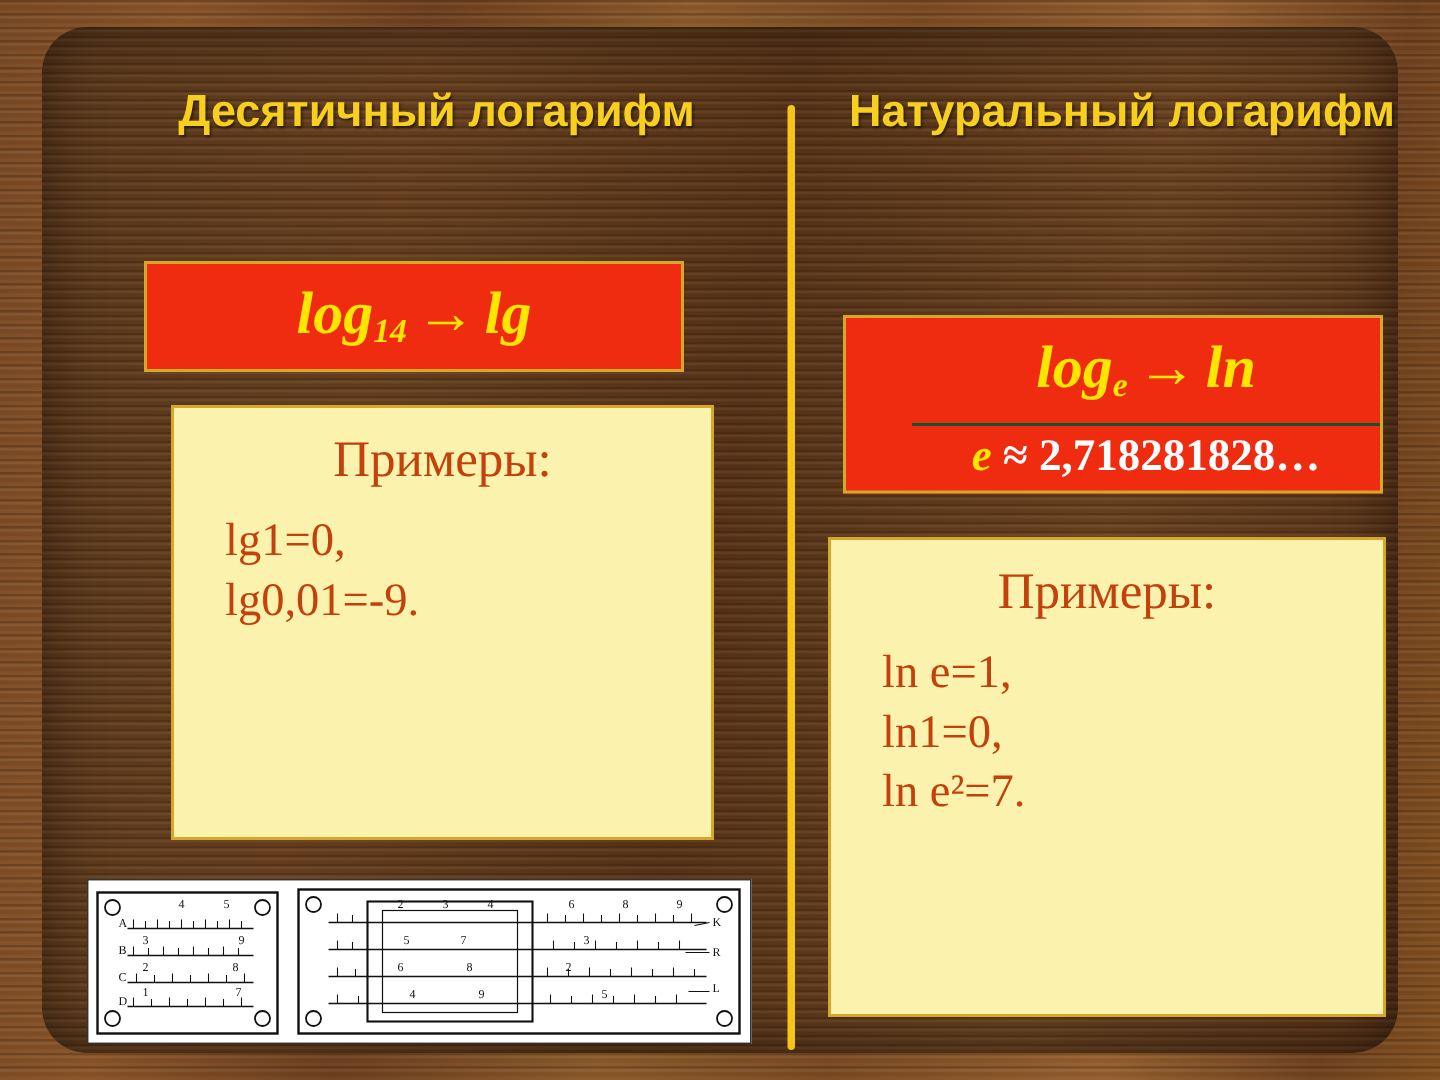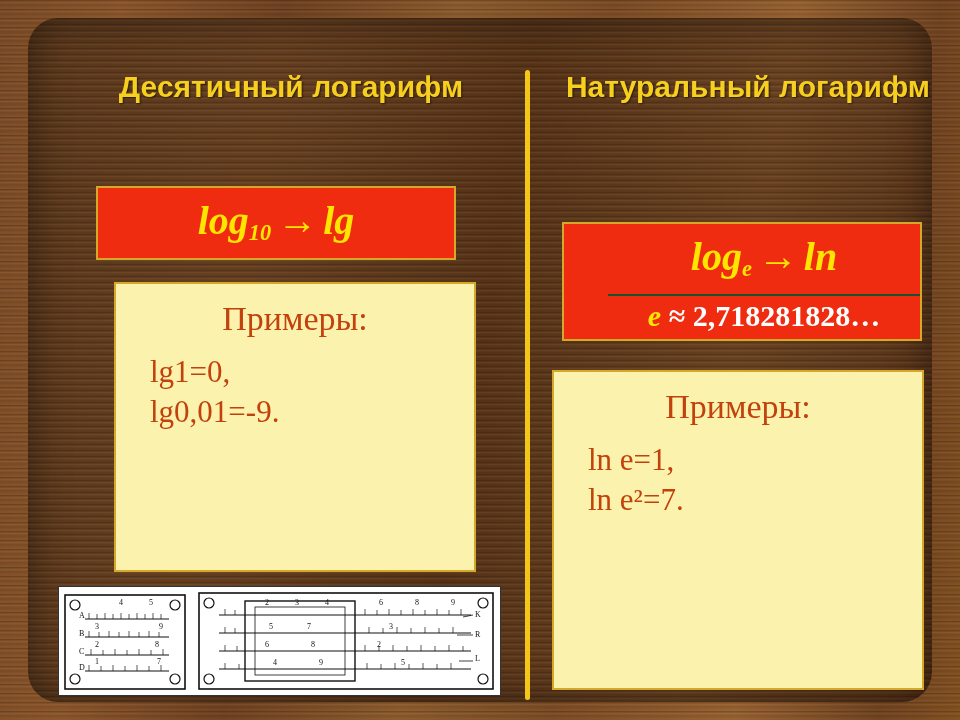--- a/index.html
+++ b/index.html
@@ -52,21 +52,20 @@
     left: 497px;
     top: 52px;
     width: 5px;
     height: 630px;
     background: #f5c518;
     border-radius: 3px;
   }
 
   .col {
     position: absolute;
-    margin-top: 12px;
   }
   #col-left  { left: 48px;  top: 40px; width: 430px; }
   #col-right { left: 520px; top: 40px; width: 400px; }
 
   .heading {
     color: #f7cf1e;
     font-family: "Liberation Sans", sans-serif;
     font-weight: bold;
     font-size: 30px;
     text-align: center;
@@ -153,21 +152,21 @@
 
 <div id="slide">
   <div id="panel">
 
     <div id="divider"></div>
 
     <div class="col" id="col-left">
       <div class="heading">Десятичный логарифм</div>
 
       <div id="left-red" class="red-box">
-        <div class="red-main"><span>log</span><sub>10</sub><span class="arrow">→</span><span>lg</span></div>
+        <div class="red-main"><span>log</span><sub>14</sub><span class="arrow">→</span><span>lg</span></div>
       </div>
 
       <div id="left-card" class="card">
         <div class="card-title">Примеры:</div>
         <div class="card-lines">
           <div>lg1=0,</div>
           <div>lg0,01=-9.</div>
         </div>
       </div>
     </div>
@@ -179,20 +178,21 @@
         <div class="red-main"><span>log</span><sub>e</sub><span class="arrow">→</span><span>ln</span></div>
         <div class="red-sub"><i>e</i>
           <span>≈</span>
           <span>2,718281828…</span></div>
       </div>
 
       <div id="right-card" class="card">
         <div class="card-title">Примеры:</div>
         <div class="card-lines">
           <div>ln e=1,</div>
+          <div>ln1=0,</div>
           <div>ln e²=7.</div>
         </div>
       </div>
     </div>
 
     <div id="sliderule">
       <svg width="441" height="108" viewBox="0 0 441 108">
         <rect x="0" y="0" width="441" height="108" fill="#ffffff"></rect>
 
         <rect x="6" y="8" width="120" height="94" fill="none" stroke="#111" stroke-width="1.6"></rect>

